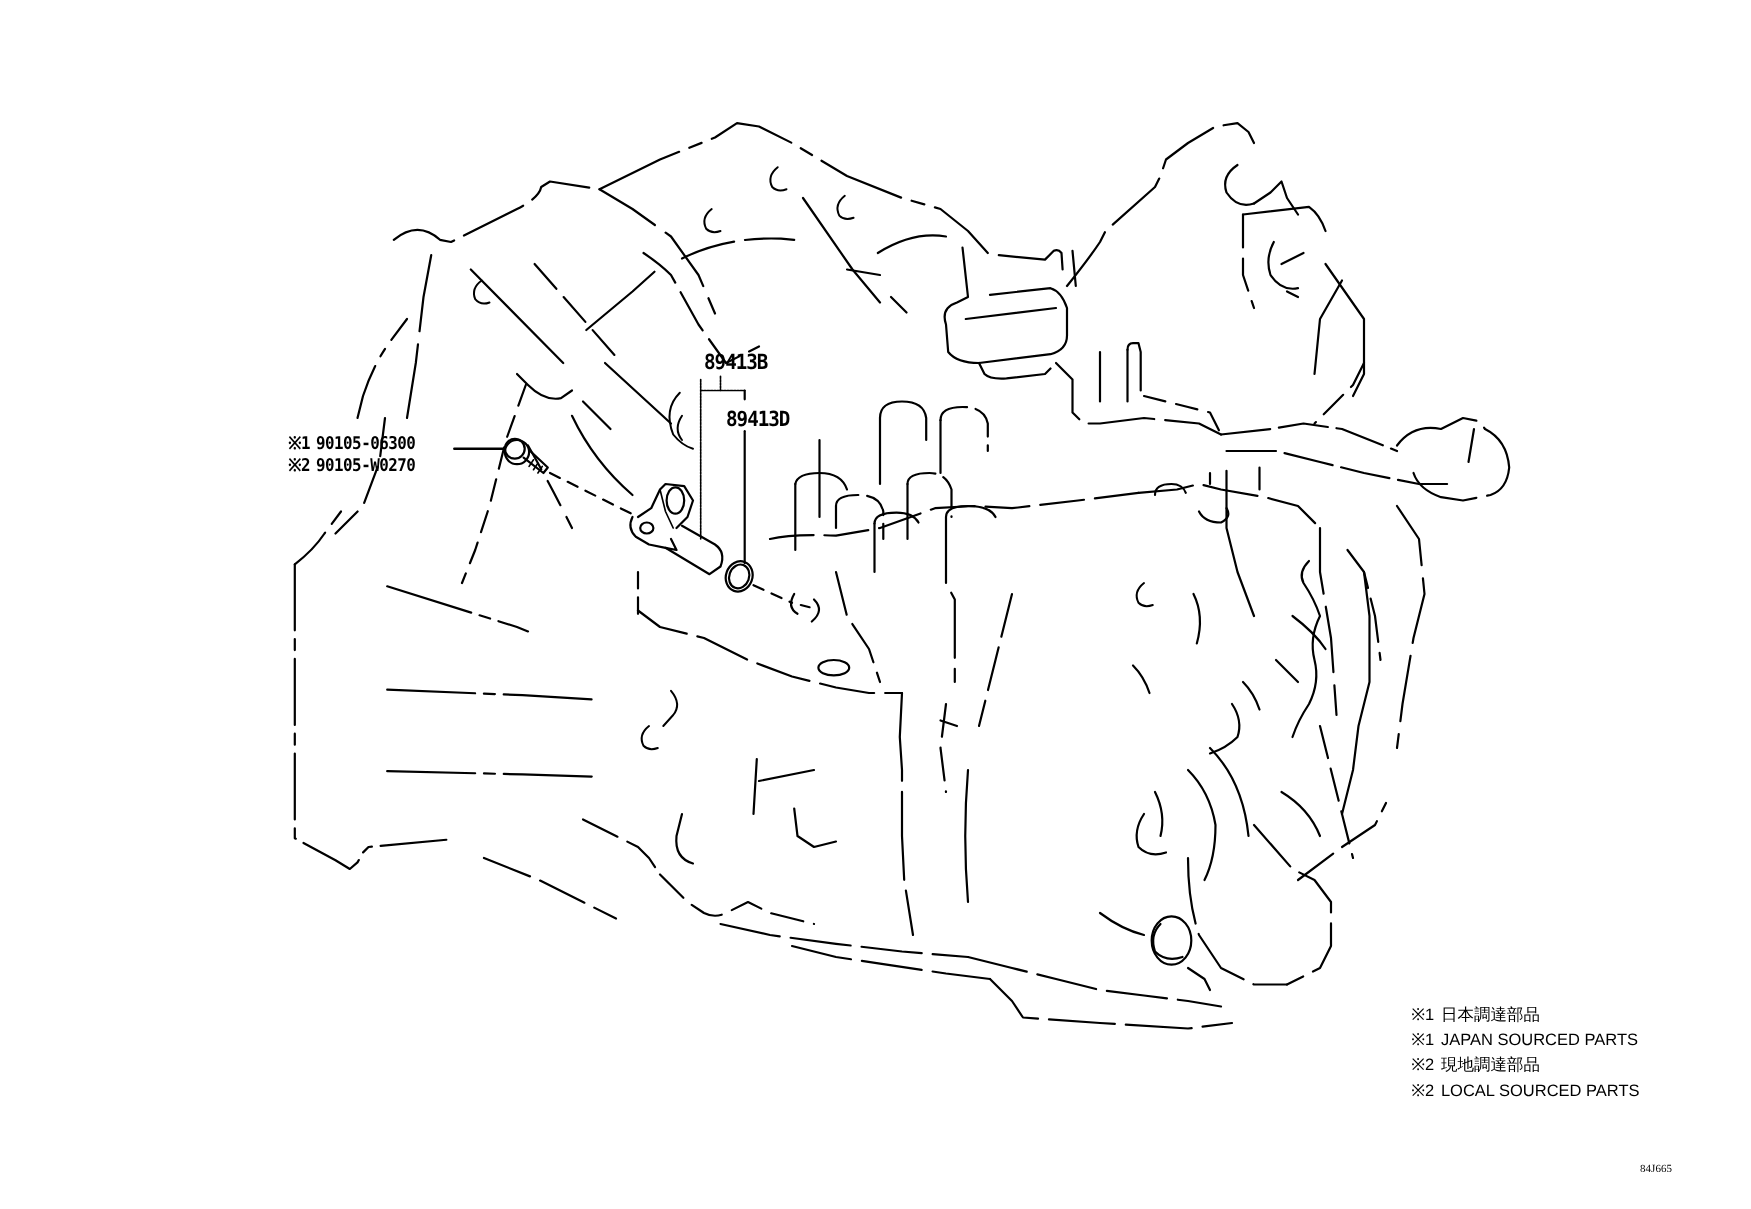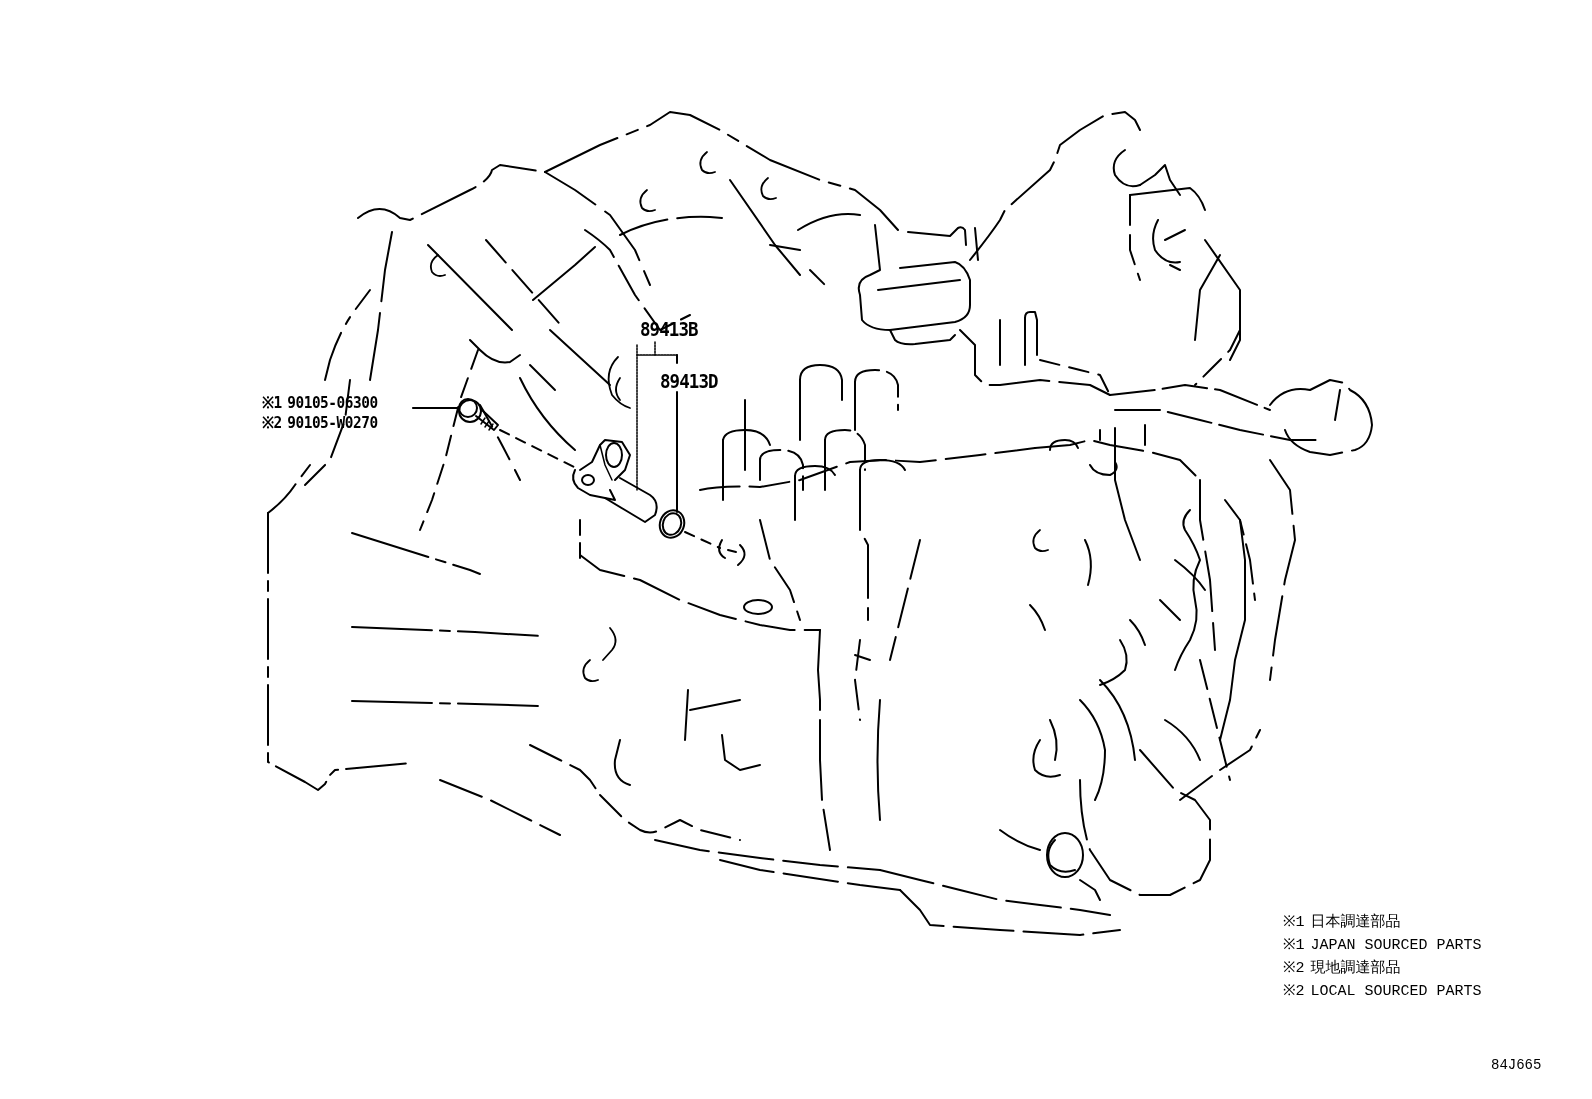--- a/index.html
+++ b/index.html
@@ -2,23 +2,23 @@
 <html><head>
 <meta charset="utf-8">
 <style>
   html, body { margin: 0; padding: 0; background: #ffffff; }
   body { width: 1592px; height: 1099px; position: relative; overflow: hidden;
          font-family: "DejaVu Sans", sans-serif; color: #000; }
   #drawing { position: absolute; left: 0; top: 0; width: 1592px; height: 1099px; }
   .lbl { position: absolute; white-space: nowrap; color: #000; }
   .partno { font-family: "DejaVu Sans Mono", monospace; font-size: 16px; font-weight: bold; letter-spacing: -0.5px; transform: scaleX(0.9); transform-origin: left; }
   .partno-big { font-family: "DejaVu Sans Mono", monospace; font-size: 19px; font-weight: bold; letter-spacing: -1px; transform: scaleX(0.92); transform-origin: left; }
-  .legend { font-family: Liberation Mono, monospace; font-size: 15px; line-height: 23px; }
+  .legend { font-family: Liberation Sans, sans-serif; font-size: 15px; line-height: 23px; }
   .mark { margin-right: 6px; }
-  .ref { font-family: Liberation Mono, monospace; font-size: 14px; }
+  .ref { font-family: Liberation Serif, serif; font-size: 10px; }
 </style>
 </head>
 <body>
 
 <svg id="drawing" viewBox="0 0 1592 1099" xmlns="http://www.w3.org/2000/svg" fill="none" stroke="#000" stroke-width="2" stroke-linecap="round" stroke-linejoin="round">
 
   <g>
     <path d="M268 513 L268 762 L305 782 L318 790 L325 784 L330 775 L335 770 L410 763" stroke-dasharray="60 8 10 8"></path>
     <path d="M268 513 Q285 500 295 485 L310 465" stroke-dasharray="40 10"></path>
     <path d="M325 380 L330 360 Q340 330 355 310 L370 290" stroke-dasharray="50 10 8 10"></path>

